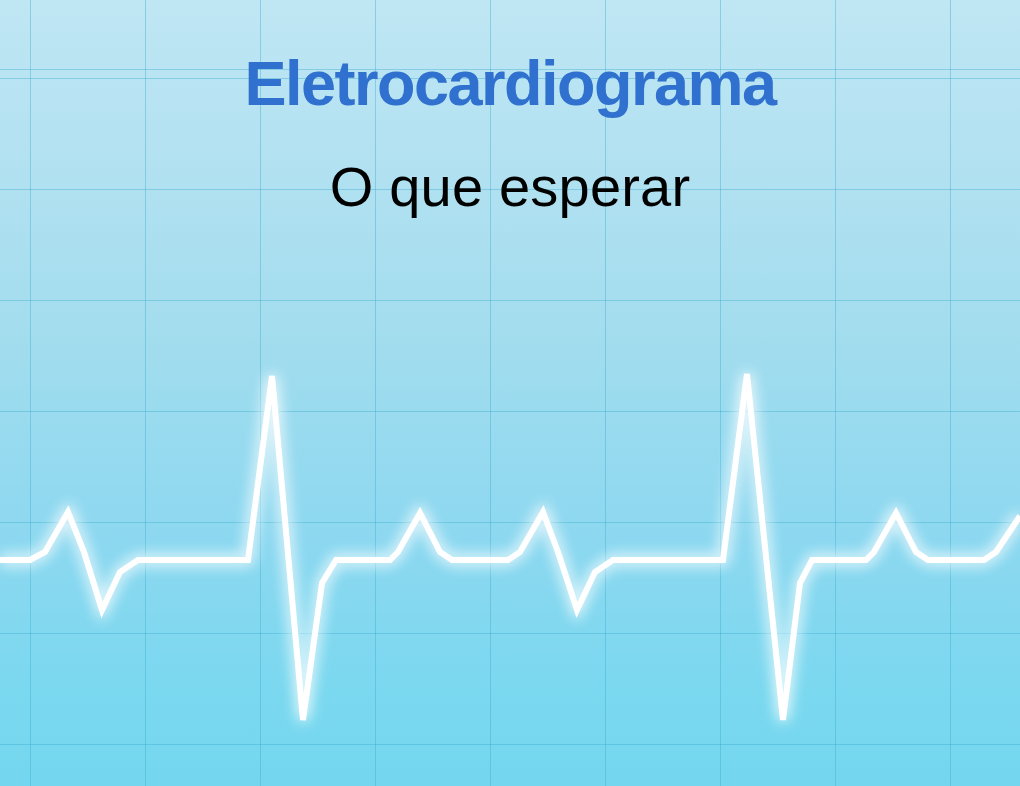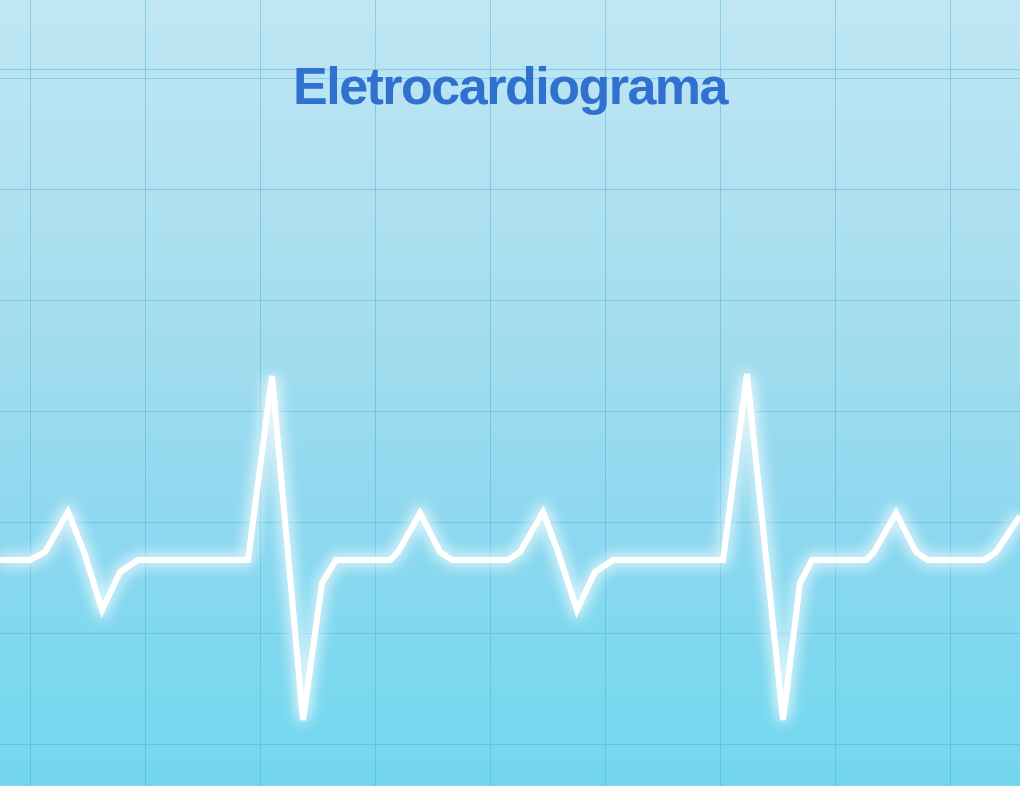--- a/index.html
+++ b/index.html
@@ -50,22 +50,22 @@
   
   .text-block {
     position: absolute;
     left: 0;
     right: 0;
     top: 42px;
     text-align: center;
     z-index: 5;
   }
   .poster-title {
-    margin: 17px;
-    font-size: 52px;
+    margin: 8px;
+    font-size: 63px;
     font-weight: 700;
     letter-spacing: -1.5px;
     line-height: 1.05;
     color: #3070ce;
     white-space: nowrap;
   }
   .poster-subtitle {
     margin: 0;
     padding-top: 24px;
     font-size: 56px;
@@ -111,16 +111,17 @@
         </filter>
       </defs>
       <polyline id="ecg-glow-path" fill="none" stroke="#ffffff" stroke-opacity="0.55" stroke-width="9" stroke-linejoin="miter" stroke-linecap="butt" filter="url(#ecgGlow)" points="0,560 30,560 45,552 68,512 84,552 102,610 120,572 138,560 150,560 152,560 248,560 272,376 303,720 322,583 336,560 390,560 398,552 420,513 440,552 452,560 508,560 520,552 543,512 558,552 577,610 595,572 613,560 625,560 627,560 723,560 747,374 783,720 800,583 812,560 866,560 874,552 896,513 916,552 928,560 984,560 996,552 1020,516"></polyline>
       <polyline id="ecg-main-path" fill="none" stroke="#ffffff" stroke-width="6" stroke-linejoin="miter" stroke-linecap="butt" points="0,560 30,560 45,552 68,512 84,552 102,610 120,572 138,560 150,560 152,560 248,560 272,376 303,720 322,583 336,560 390,560 398,552 420,513 440,552 452,560 508,560 520,552 543,512 558,552 577,610 595,572 613,560 625,560 627,560 723,560 747,374 783,720 800,583 812,560 866,560 874,552 896,513 916,552 928,560 984,560 996,552 1020,516"></polyline>
     </svg>
   </div>
 
   <div class="text-block">
     <h1 class="poster-title">Eletrocardiograma</h1>
     <div class="poster-subtitle">
+      <span class="subtitle-line">O que esperar</span>
     </div>
   </div>
 
 </div>
 
 </body></html>

